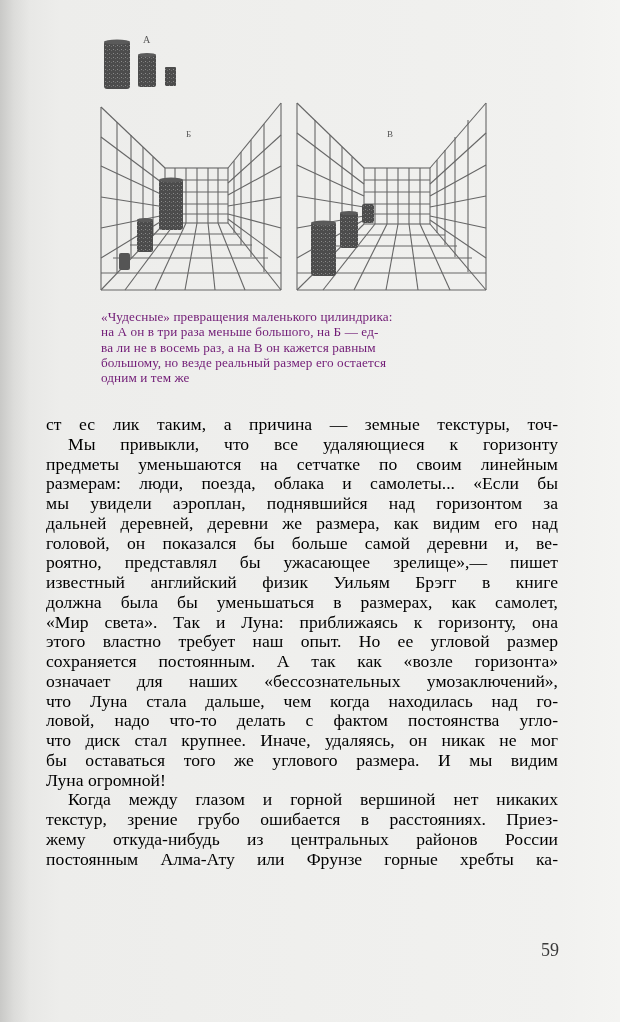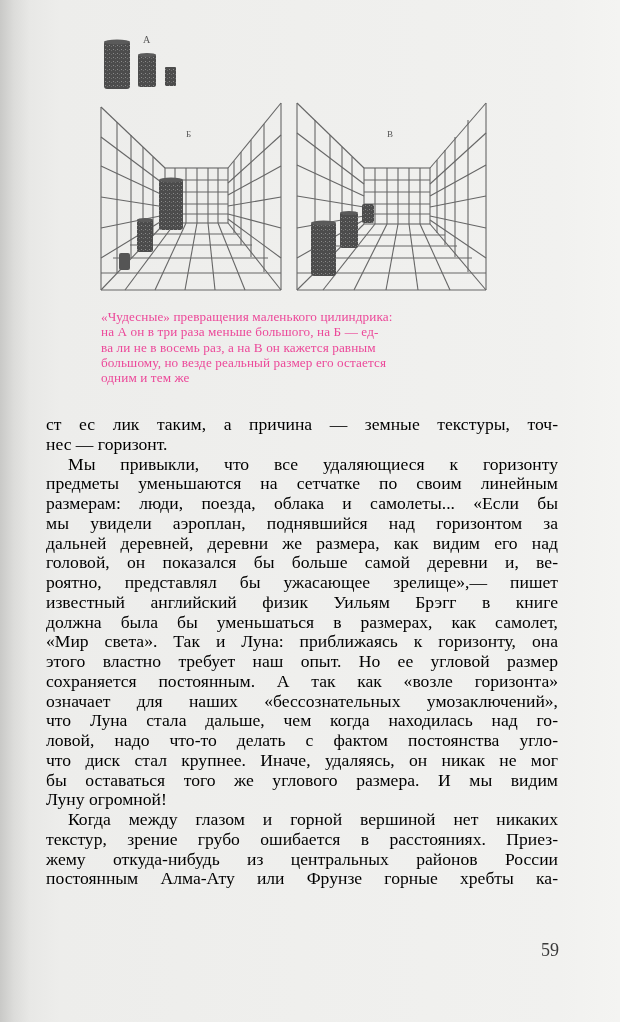--- a/index.html
+++ b/index.html
@@ -5,21 +5,21 @@
   html, body { margin: 0; padding: 0; }
   body {
     width: 620px; height: 1022px; overflow: hidden; position: relative;
     background: linear-gradient(to right, #c9c9c7 0px, #dcdcda 14px, #e8e8e6 30px, #ededeb 60px, #efefed 300px, #f1f1ef 560px, #f4f4f2 620px);
     font-family: "Liberation Serif", "DejaVu Serif", serif;
     color: #3a3a3a;
   }
   .figure { position: absolute; left: 0; top: 0; width: 620px; height: 300px; }
   .caption {
     position: absolute; left: 101px; top: 309px; width: 388px;
-    font-size: 13.2px; line-height: 15.3px; color: #ec4899;
+    font-size: 13.2px; line-height: 15.3px; color: #701a75;
     text-align: justify; text-align-last: left;
     letter-spacing: 0.1px;
   }
   .caption span { display: block; white-space: nowrap; }
   .body-text {
     position: absolute; left: 46px; top: 415px; width: 512px;
     font-size: 17.6px; line-height: 19.75px; color: #000000;
   }
   .line {
     display: block; white-space: nowrap; text-align: justify; text-align-last: justify;
@@ -176,38 +176,37 @@
 <div class="caption">
   <span>«Чудесные» превращения маленького цилиндрика:</span>
   <span>на А он в три раза меньше большого, на Б — ед-</span>
   <span>ва ли не в восемь раз, а на В он кажется равным</span>
   <span>большому, но везде реальный размер его остается</span>
   <span>одним и тем же</span>
 </div>
 
 <div class="body-text">
   <span class="line">ст ес лик таким, а причина — земные текстуры, точ-</span>
-  <span class="line last">нес — горизонт.</span>
   <span class="line indent">Мы привыкли, что все удаляющиеся к горизонту</span>
   <span class="line">предметы уменьшаются на сетчатке по своим линейным</span>
   <span class="line">размерам: люди, поезда, облака и самолеты... «Если бы</span>
   <span class="line">мы увидели аэроплан, поднявшийся над горизонтом за</span>
   <span class="line">дальней деревней, деревни же размера, как видим его над</span>
   <span class="line">головой, он показался бы больше самой деревни и, ве-</span>
   <span class="line">роятно, представлял бы ужасающее зрелище»,— пишет</span>
   <span class="line">известный английский физик Уильям Брэгг в книге</span>
   <span class="line">должна была бы уменьшаться в размерах, как самолет,</span>
   <span class="line">«Мир света». Так и Луна: приближаясь к горизонту, она</span>
   <span class="line">этого властно требует наш опыт. Но ее угловой размер</span>
   <span class="line">сохраняется постоянным. А так как «возле горизонта»</span>
   <span class="line">означает для наших «бессознательных умозаключений»,</span>
   <span class="line">что Луна стала дальше, чем когда находилась над го-</span>
   <span class="line">ловой, надо что-то делать с фактом постоянства угло-</span>
   <span class="line">что диск стал крупнее. Иначе, удаляясь, он никак не мог</span>
   <span class="line">бы оставаться того же углового размера. И мы видим</span>
-  <span class="line last">Луну огромной!</span>
+  <span class="line last">Луна огромной!</span>
   <span class="line indent">Когда между глазом и горной вершиной нет никаких</span>
   <span class="line">текстур, зрение грубо ошибается в расстояниях. Приез-</span>
   <span class="line">жему откуда-нибудь из центральных районов России</span>
   <span class="line">постоянным Алма-Ату или Фрунзе горные хребты ка-</span>
 </div>
 
 <div class="page-number">59</div>
 
 </body></html>

